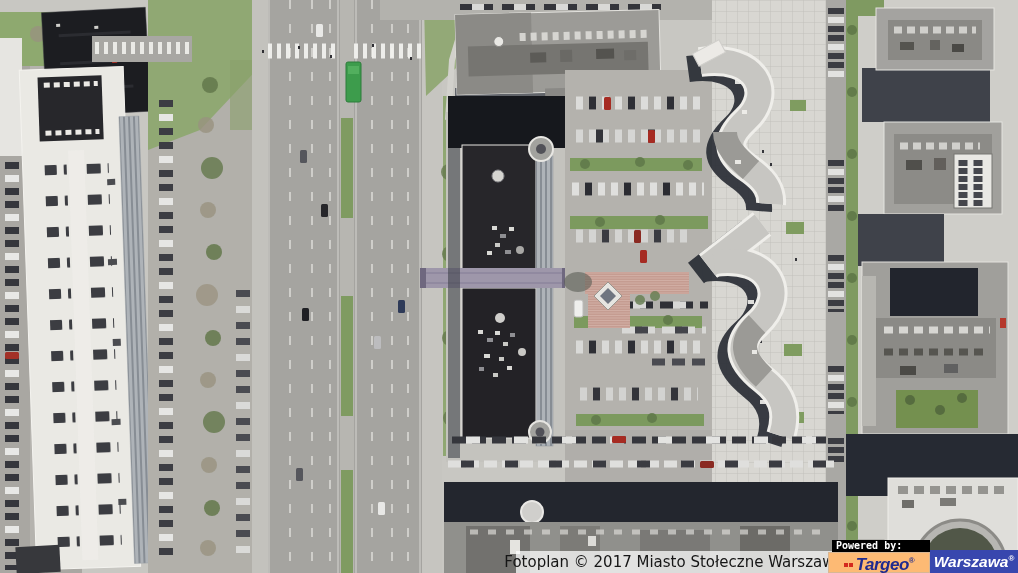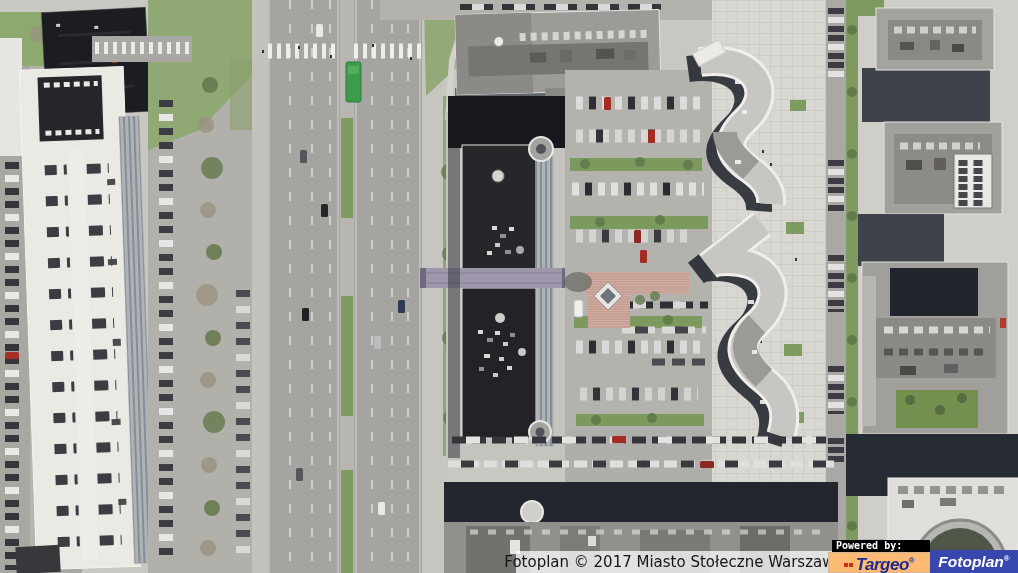--- a/index.html
+++ b/index.html
@@ -426,16 +426,16 @@
   <span>Powered by:</span>
 </div>
 
 <div class="targeo-box">
   <span class="targeo-mark"></span>
   <span class="targeo-mark"></span>
   <span class="targeo-text"><span>Targeo</span><sup class="targeo-reg">®</sup></span>
 </div>
 
 <div class="automapa-box">
-  <span class="automapa-text"><span>Fotoplan</span><sup class="automapa-reg">®</sup></span>
+  <span class="automapa-text"><span>Warszawa</span><sup class="automapa-reg">®</sup></span>
 </div>
 
 </div>
 
 </body></html>

